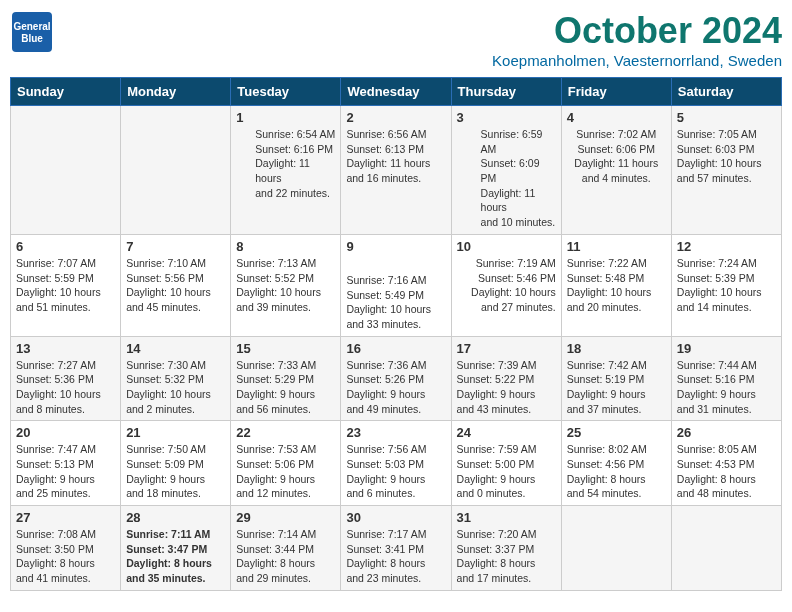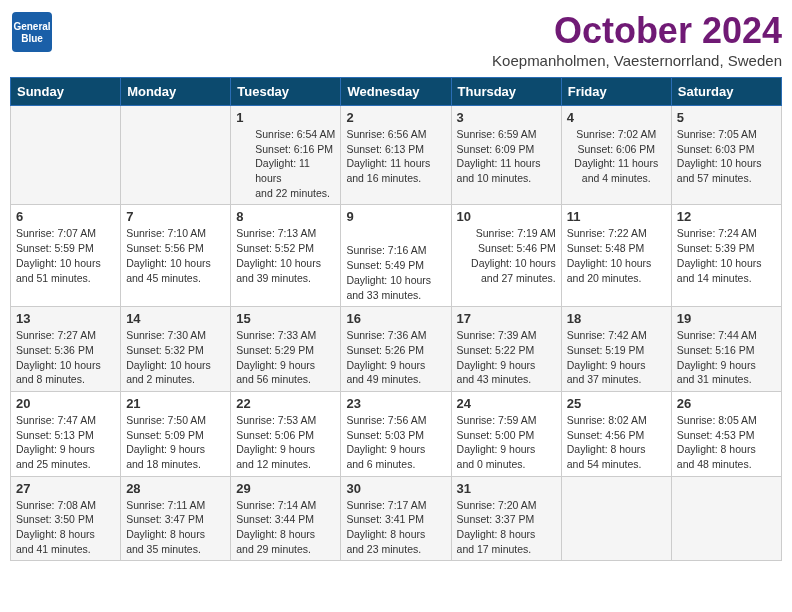--- a/index.html
+++ b/index.html
@@ -15,25 +15,25 @@
       justify-content: space-between;
       align-items: flex-start;
       margin-bottom: 8px;
     }
     .title-area {
       text-align: right;
     }
     .month-title {
       font-size: 36px;
       font-weight: bold;
-      color: #701a75;
+      color: #0f766e;
     }
     .location {
       font-size: 15px;
-      color: #404040;
+      color: #0369a1;
     }
     table {
       width: 100%;
       border-collapse: collapse;
       table-layout: fixed;
     }
     thead tr th {
       background-color: #0c4a6e;
       color: #fff;
       text-align: left;
@@ -119,21 +119,21 @@
         </td>
         <td>
           <span class="day-number">2</span>
           <div class="day-info" style="white-space: pre-line;">Sunrise: 6:56 AM
 Sunset: 6:13 PM
 Daylight: 11 hours
 and 16 minutes.</div>
         </td>
         <td>
           <span class="day-number">3</span>
-          <div class="day-info" style="white-space: pre-line;">Sunrise: 6:59 AM
+          <div class="day-info" style="white-space: pre-line; margin-left: 24px;">Sunrise: 6:59 AM
 Sunset: 6:09 PM
 Daylight: 11 hours
 and 10 minutes.</div>
         </td>
         <td>
           <span class="day-number">4</span>
           <div class="day-info" style="white-space: pre-line; text-align: center;">Sunrise: 7:02 AM
 Sunset: 6:06 PM
 Daylight: 11 hours
 and 4 minutes.</div>
@@ -302,21 +302,21 @@
       <tr>
         <td>
           <span class="day-number">27</span>
           <div class="day-info" style="white-space: pre-line;">Sunrise: 7:08 AM
 Sunset: 3:50 PM
 Daylight: 8 hours
 and 41 minutes.</div>
         </td>
         <td>
           <span class="day-number">28</span>
-          <div class="day-info" style="white-space: pre-line;">Sunrise: 7:11 AM
+          <div class="day-info" style="white-space: pre-line; font-weight: bold;">Sunrise: 7:11 AM
 Sunset: 3:47 PM
 Daylight: 8 hours
 and 35 minutes.</div>
         </td>
         <td>
           <span class="day-number">29</span>
           <div class="day-info" style="white-space: pre-line;">Sunrise: 7:14 AM
 Sunset: 3:44 PM
 Daylight: 8 hours
 and 29 minutes.</div>

